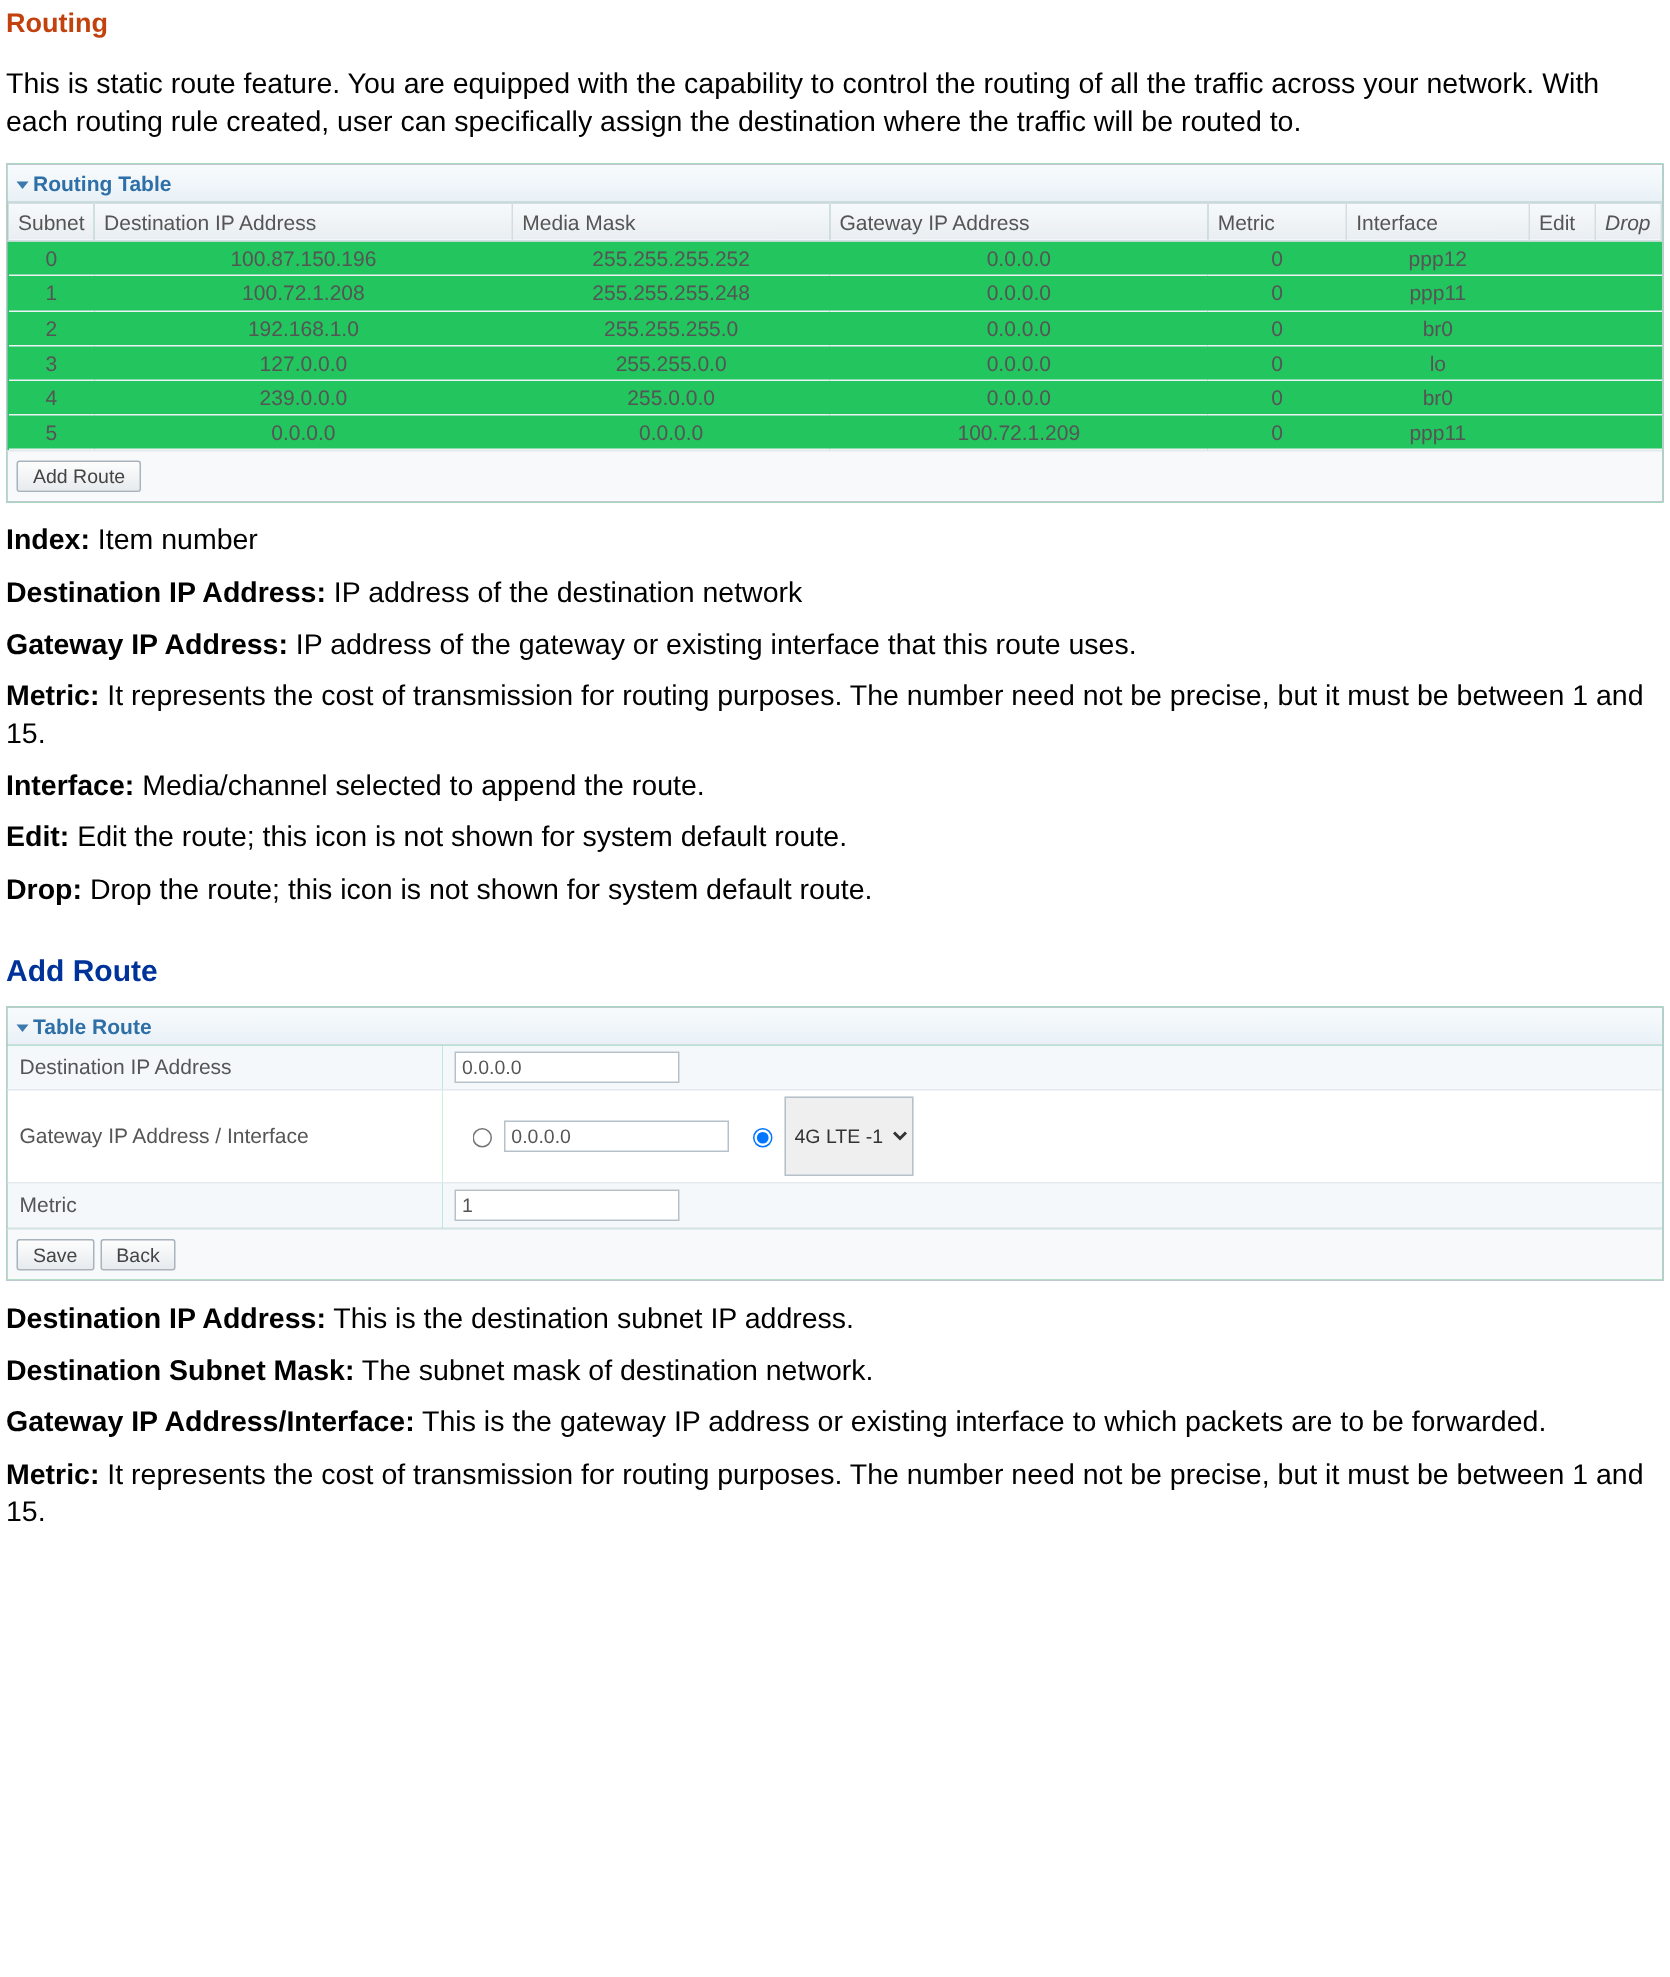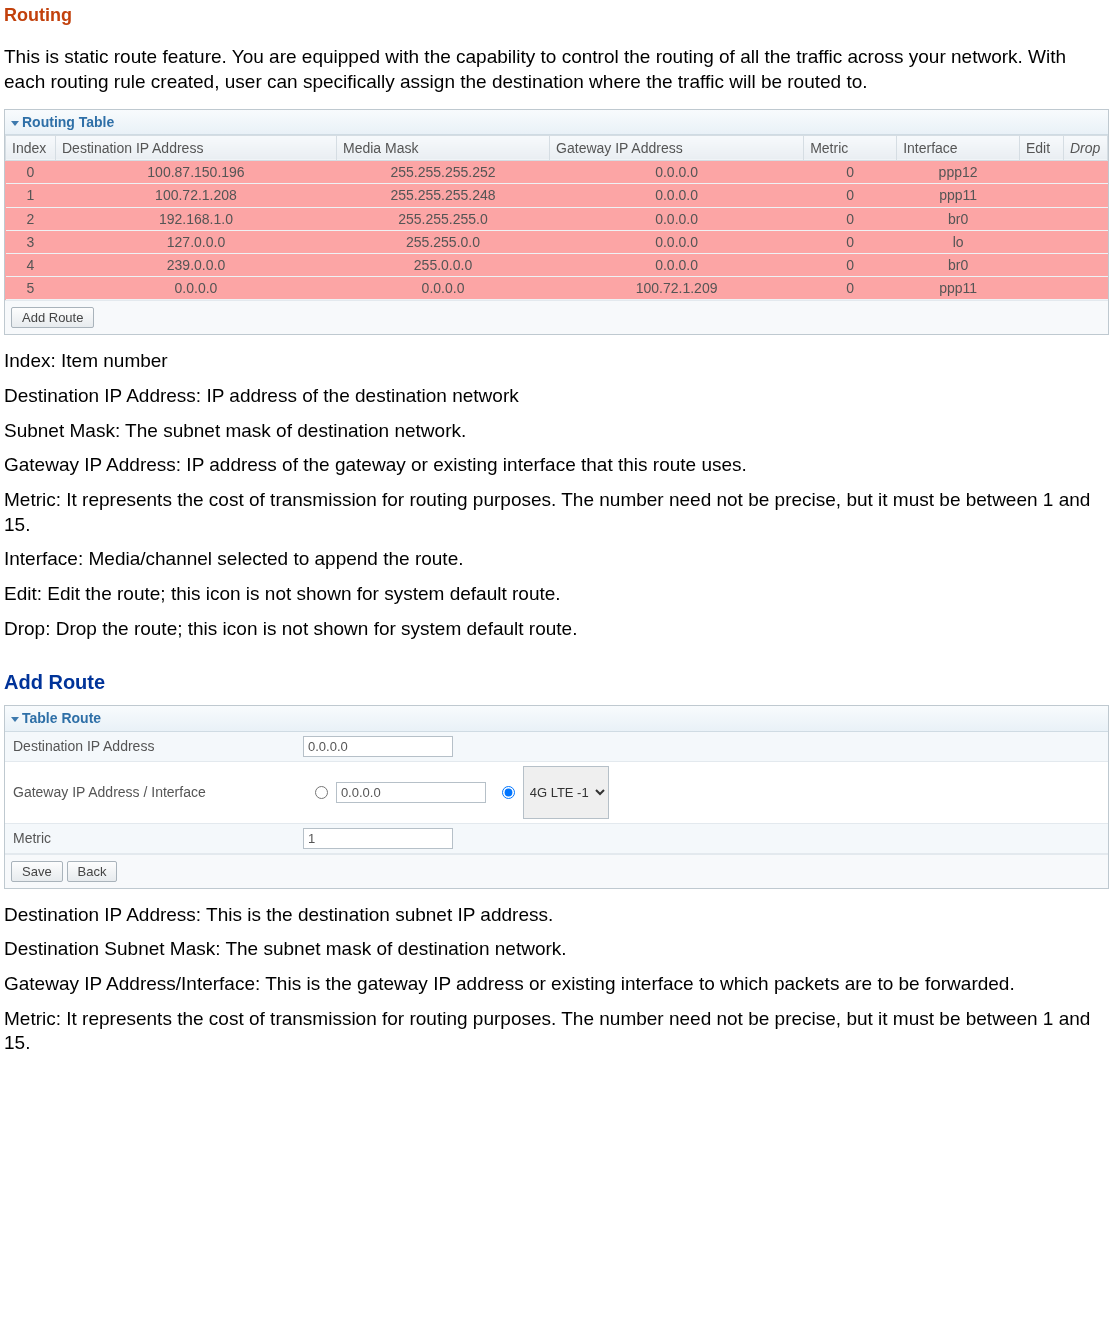--- a/index.html
+++ b/index.html
@@ -19,26 +19,26 @@
     margin: 0 0 18px 0;
   }
   h2.section-blue {
     color: #003399;
     font-size: 20px;
     font-weight: bold;
     margin: 28px 0 10px 0;
   }
   p { margin: 0 0 14px 0; }
   .def { margin: 0 0 10px 0; }
-  .def .term { font-weight: normal; }
+  .def .term { font-weight: bold; }
 
   
   .panel {
     border: 1px solid #bfc9d0;
-    background: #fca5a5;
+    background: #22c55e;
     margin: 6px 0 14px 0;
     font-family: Tahoma, Arial, sans-serif;
     font-size: 14px;
     color: #555;
   }
   .panel-header {
     background: linear-gradient(#f8fbfd, #e9f1f7);
     border-bottom: 1px solid #cfdbe3;
     color: #2e6fa7;
     font-weight: bold;
@@ -134,21 +134,21 @@
 
 <p>This is static route feature. You are equipped with the capability to control the routing of all the traffic across your network. With each routing rule created, user can specifically assign the destination where the traffic will be routed to.</p>
 
 <div class="panel">
   <div class="panel-header">
     <span class="twisty"></span><span>Routing Table</span>
   </div>
   <table class="routing-table">
     <thead>
         <tr id="rt-head">
-          <th>Index</th>
+          <th>Subnet</th>
           <th>Destination IP Address</th>
           <th>Media Mask</th>
           <th>Gateway IP Address</th>
           <th>Metric</th>
           <th>Interface</th>
           <th>Edit</th>
           <th>Drop</th>
         </tr>
       </thead>
     <tbody id="rt-body">
@@ -215,21 +215,20 @@
       </tbody>
   </table>
   <div class="panel-footer">
     <button class="btn">Add Route</button>
   </div>
 </div>
 
 <div id="defs1">
     <p class="def"><span class="term">Index:</span><span> Item number</span></p>
     <p class="def"><span class="term">Destination IP Address:</span><span> IP address of the destination network</span></p>
-    <p class="def"><span class="term">Subnet Mask:</span><span> The subnet mask of destination network.</span></p>
     <p class="def"><span class="term">Gateway IP Address:</span><span> IP address of the gateway or existing interface that this route uses.</span></p>
     <p class="def"><span class="term">Metric:</span><span> It represents the cost of transmission for routing purposes. The number need not be precise, but it must be between 1 and 15.</span></p>
     <p class="def"><span class="term">Interface:</span><span> Media/channel selected to append the route.</span></p>
     <p class="def"><span class="term">Edit:</span><span> Edit the route; this icon is not shown for system default route.</span></p>
     <p class="def"><span class="term">Drop:</span><span> Drop the route; this icon is not shown for system default route.</span></p>
   </div>
 
 <h2 class="section-blue">Add Route</h2>
 
 <div class="panel">

